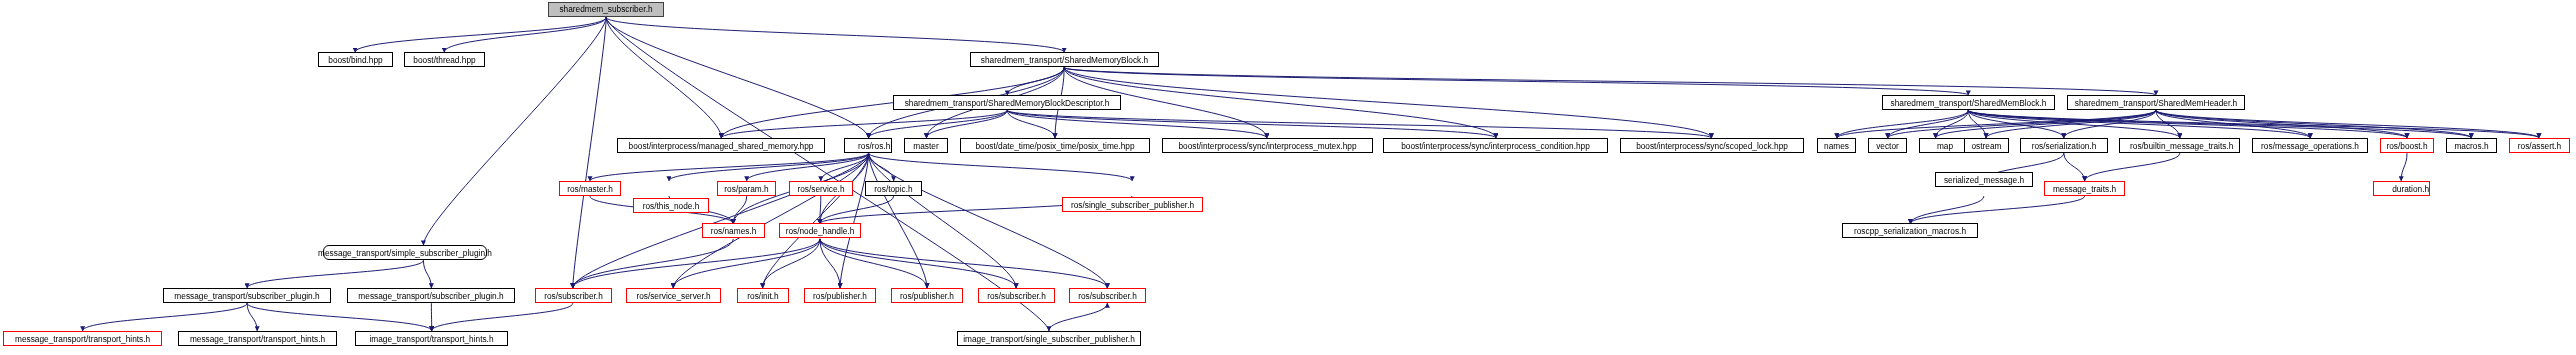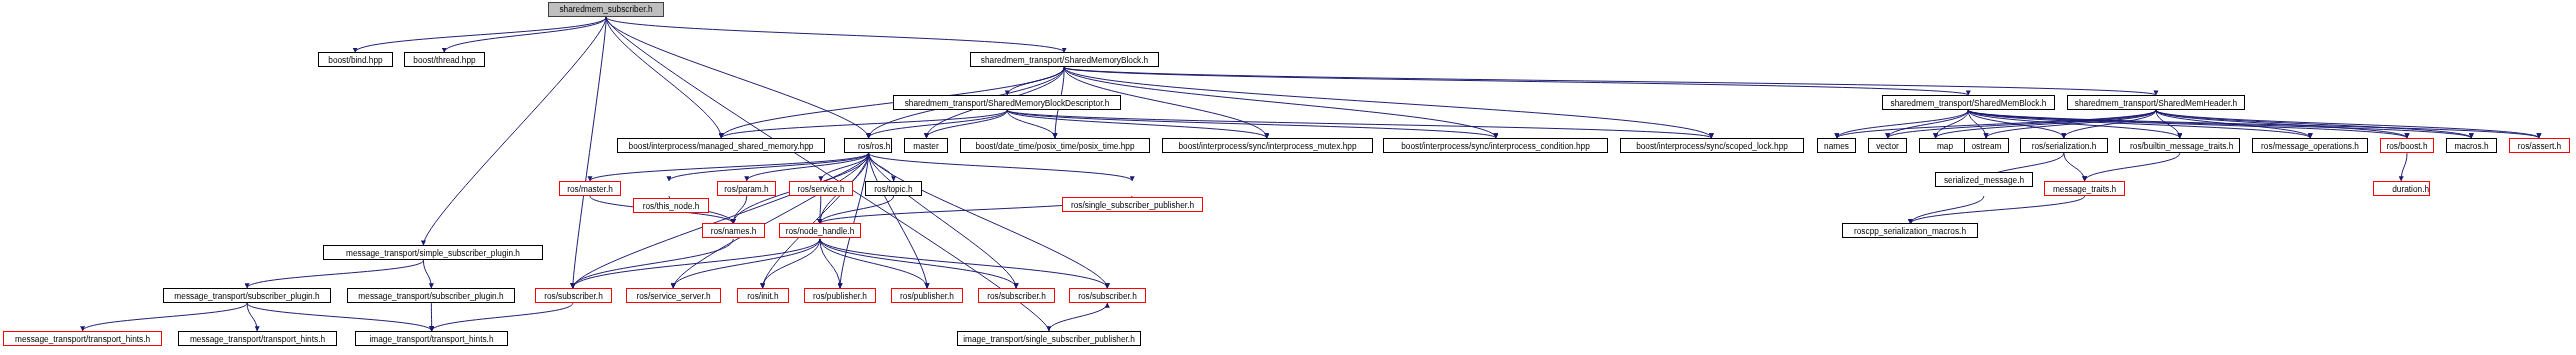--- a/index.html
+++ b/index.html
@@ -254,21 +254,21 @@
       </div>
       <div class="node" style="left: 1842px; top: 223px; width: 136px;">
         <span class="nlabel">roscpp_serialization_macros.h</span>
       </div>
       <div class="node red" style="left: 702px; top: 223px; width: 63px;">
         <span class="nlabel">ros/names.h</span>
       </div>
       <div class="node red" style="left: 779px; top: 223px; width: 82px;">
         <span class="nlabel">ros/node_handle.h</span>
       </div>
-      <div class="node" style="left: 323px; top: 245px; width: 220px;">
+      <div class="node" style="left: 323px; top: 245px; width: 164px; border-radius: 6px;">
         <span class="nlabel">message_transport/simple_subscriber_plugin.h</span>
       </div>
       <div class="node" style="left: 163px; top: 288px; width: 168px;">
         <span class="nlabel">message_transport/subscriber_plugin.h</span>
       </div>
       <div class="node" style="left: 347px; top: 288px; width: 168px;">
         <span class="nlabel">message_transport/subscriber_plugin.h</span>
       </div>
       <div class="node red" style="left: 535px; top: 288px; width: 77px;">
         <span class="nlabel">ros/subscriber.h</span>

